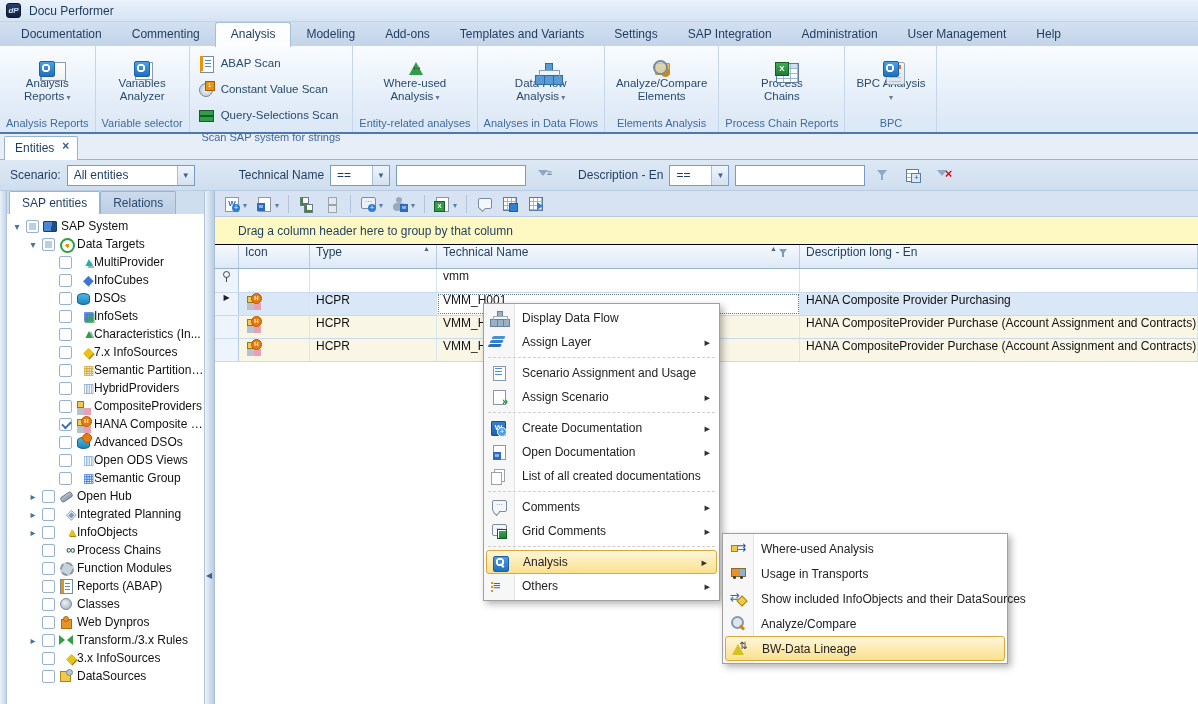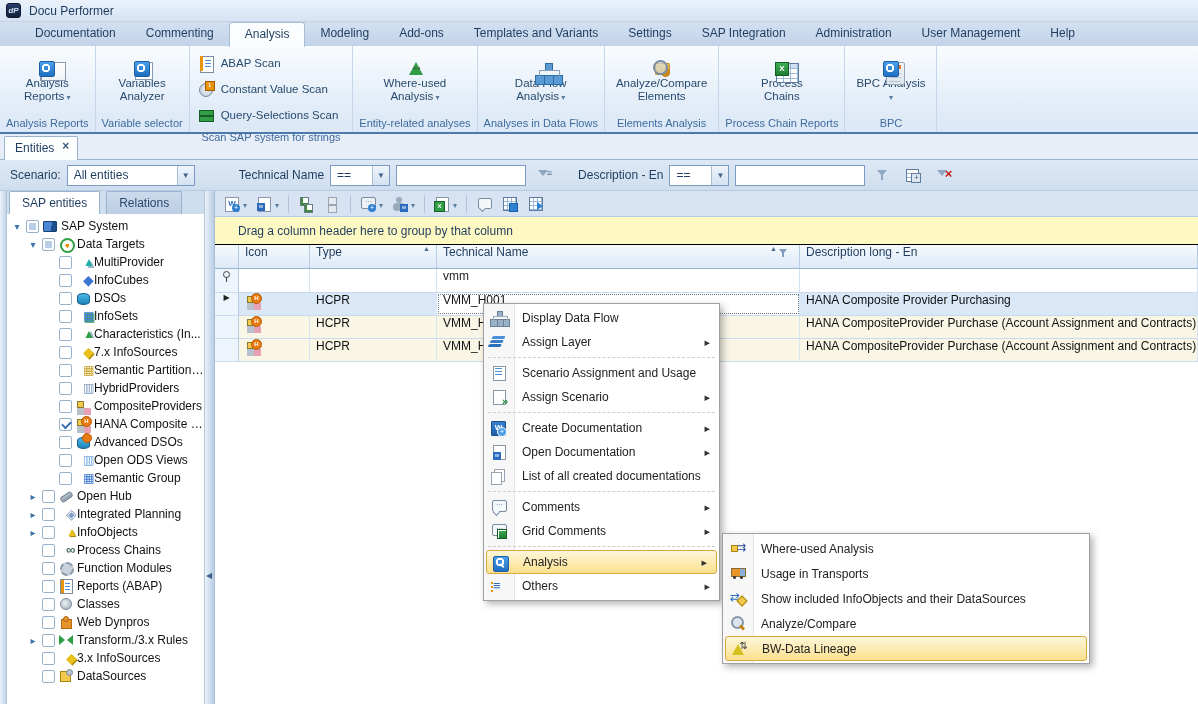--- a/index.html
+++ b/index.html
@@ -6,21 +6,21 @@
   html,body{width:1198px;height:704px;overflow:hidden}
   body{font-family:"Liberation Sans","DejaVu Sans",sans-serif;font-size:12px;color:#1e3c5f;background:#fff}
   .app{position:relative;width:1198px;height:704px;background:#e7eef7;overflow:hidden}
 
   
   .titlebar{height:22px;background:linear-gradient(#eaf2fb,#d5e3f3);border-bottom:1px solid #c2d3e6;display:flex;align-items:center;padding-left:6px;gap:8px}
   .applogo{width:15px;height:15px;background:linear-gradient(#27406e,#121f3a);border:1px solid #0d1830;border-radius:3px;color:#cfe0f4;font-size:8px;font-weight:bold;font-style:italic;display:flex;align-items:center;justify-content:center}
   .apptitle{color:#1a3a5c;font-size:12px}
 
   
-  .menubar{height:24px;background:linear-gradient(#d2e0f0,#c3d4e9);display:flex;align-items:flex-start;padding-left:20px}
+  .menubar{height:24px;background:linear-gradient(#d2e0f0,#c3d4e9);display:flex;align-items:center;padding-left:6px}
   .mtab{padding:4px 15px 5px 15px;color:#1e3c5f;cursor:default;border-radius:3px 3px 0 0}
   .mtab[data-active="1"]{background:#fbfdfe;border:1px solid #a8bed6;border-bottom:none;padding-bottom:6px}
 
   
   .ribbon{height:88px;background:linear-gradient(#f9fcfe,#e2ecf8 70%,#dce8f6);border-bottom:2px solid #4e79ac;display:flex;align-items:stretch}
   .rgroup{display:flex;flex-direction:column;border-right:1px solid #c5d6ea;padding:2px 4px 1px 4px;min-width:88px}
   .rgcontent{flex:1;display:flex;align-items:center;justify-content:center;gap:4px}
   .rgroup[data-type="small"] .rgcontent{flex-direction:column;align-items:flex-start;justify-content:flex-start;padding:4px 2px}
   .rglabel{text-align:center;font-size:11px;color:#3f6a9e;padding:1px 2px 2px 2px;white-space:nowrap}
   .rbtn{display:flex;flex-direction:column;align-items:center;padding:2px 7px;border-radius:3px;cursor:default}
@@ -46,21 +46,21 @@
   .finput{width:130px;height:21px;background:#fff;border:1px solid #7a9cc4}
   .fbtn{width:24px;height:22px;display:flex;align-items:center;justify-content:center;border:1px solid transparent;border-radius:2px}
   .fbtn:nth-child(n){cursor:default}
   .gap{width:10px}
 
   
   .main{position:absolute;top:191px;left:0;right:0;bottom:0;display:flex}
   .lstrip{width:7px;background:linear-gradient(90deg,#eaf1f9,#c3d4e9);border-right:1px solid #b0c4dc}
   .treepanel{width:198px;background:#fff;border-right:1px solid #b0c4dc;display:flex;flex-direction:column;overflow:hidden}
   .ttabs{height:24px;background:#cfdeee;display:flex;align-items:flex-end;padding-left:2px;border-bottom:1px solid #fff}
-  .ttab{padding:4px 12px;border:1px solid #9ab4d0;border-bottom:none;border-radius:2px 2px 0 0;background:linear-gradient(#ccdaec,#bccfe5);color:#2a4a6e;margin-right:6px}
+  .ttab{padding:4px 12px;border:1px solid #9ab4d0;border-bottom:none;border-radius:2px 2px 0 0;background:linear-gradient(#ccdaec,#bccfe5);color:#2a4a6e;margin-right:0}
   .ttab[data-active="1"]{background:#fff;color:#1e3c5f}
   .treebody{flex:1;background:#fff;padding-top:2px;overflow:hidden}
   .titem{height:18px;display:flex;align-items:center;gap:3px;white-space:nowrap;overflow:hidden}
   .titem[data-level="0"]{padding-left:4px}
   .titem[data-level="1"]{padding-left:20px}
   .titem[data-level="2"]{padding-left:37px}
   .exp{width:12px;flex:none;font-size:10px;color:#3f74a8;text-align:center}
   .titem[data-exp="o"] .exp::before{content:"▾"}
   .titem[data-exp="c"] .exp::before{content:"▸"}
   .cb{width:13px;height:13px;flex:none;background:#fff;border:1px solid #98b2cc;border-radius:2px;position:relative}
@@ -93,21 +93,21 @@
   .grow .c-ind{background:#eef4fb;border-right:1px solid #b6cce4;font-size:9px;color:#222}
   .grow[data-sel="1"]{background:#d9e7f7}
   .grow[data-sel="1"] .c-ind::before{content:"▶";font-size:8px}
   .grow[data-sel="1"] .c-tech{background:#fff;outline:1px dotted #6a7a8a;outline-offset:-2px}
   .grow:not([data-sel="1"]){background:#f9f6e6}
   .gridrest{flex:1;background:#fff}
 
   
   .ctxmenu{position:absolute;background:linear-gradient(90deg,#f7f7f7 0 30px,#e4e4e4 30px 31px,#fff 31px);border:1px solid #a0a0a0;box-shadow:3px 3px 7px rgba(0,0,0,.3);padding:2px 0;z-index:50}
   .cm1{left:483px;top:303px;width:237px}
-  .cm2{left:722px;top:533px;width:368px}
+  .cm2{left:722px;top:533px;width:286px}
   .mitem{position:relative;height:24px;display:flex;align-items:center;padding-left:38px;color:#222;white-space:nowrap}
   .cm2 .mitem{height:25px}
   .mitem[data-kind="sep"]{height:7px;padding:0}
   .mitem[data-kind="sep"]::before{content:"";position:absolute;left:4px;right:4px;top:3px;border-top:1px dashed #cfcfcf}
   .mitem[data-arrow="1"]::after{content:"▸";position:absolute;right:9px;color:#333;font-size:11px}
   .mitem[data-hl="1"]{margin:0 2px;padding-left:36px;border:1px solid #d9a93e;border-radius:3px;background:linear-gradient(#fdf6d9,#fbe08e)}
   .mitem .mic{position:absolute;left:7px;top:4px}
   .mitem[data-hl="1"] .mic{left:5px}
 
   

